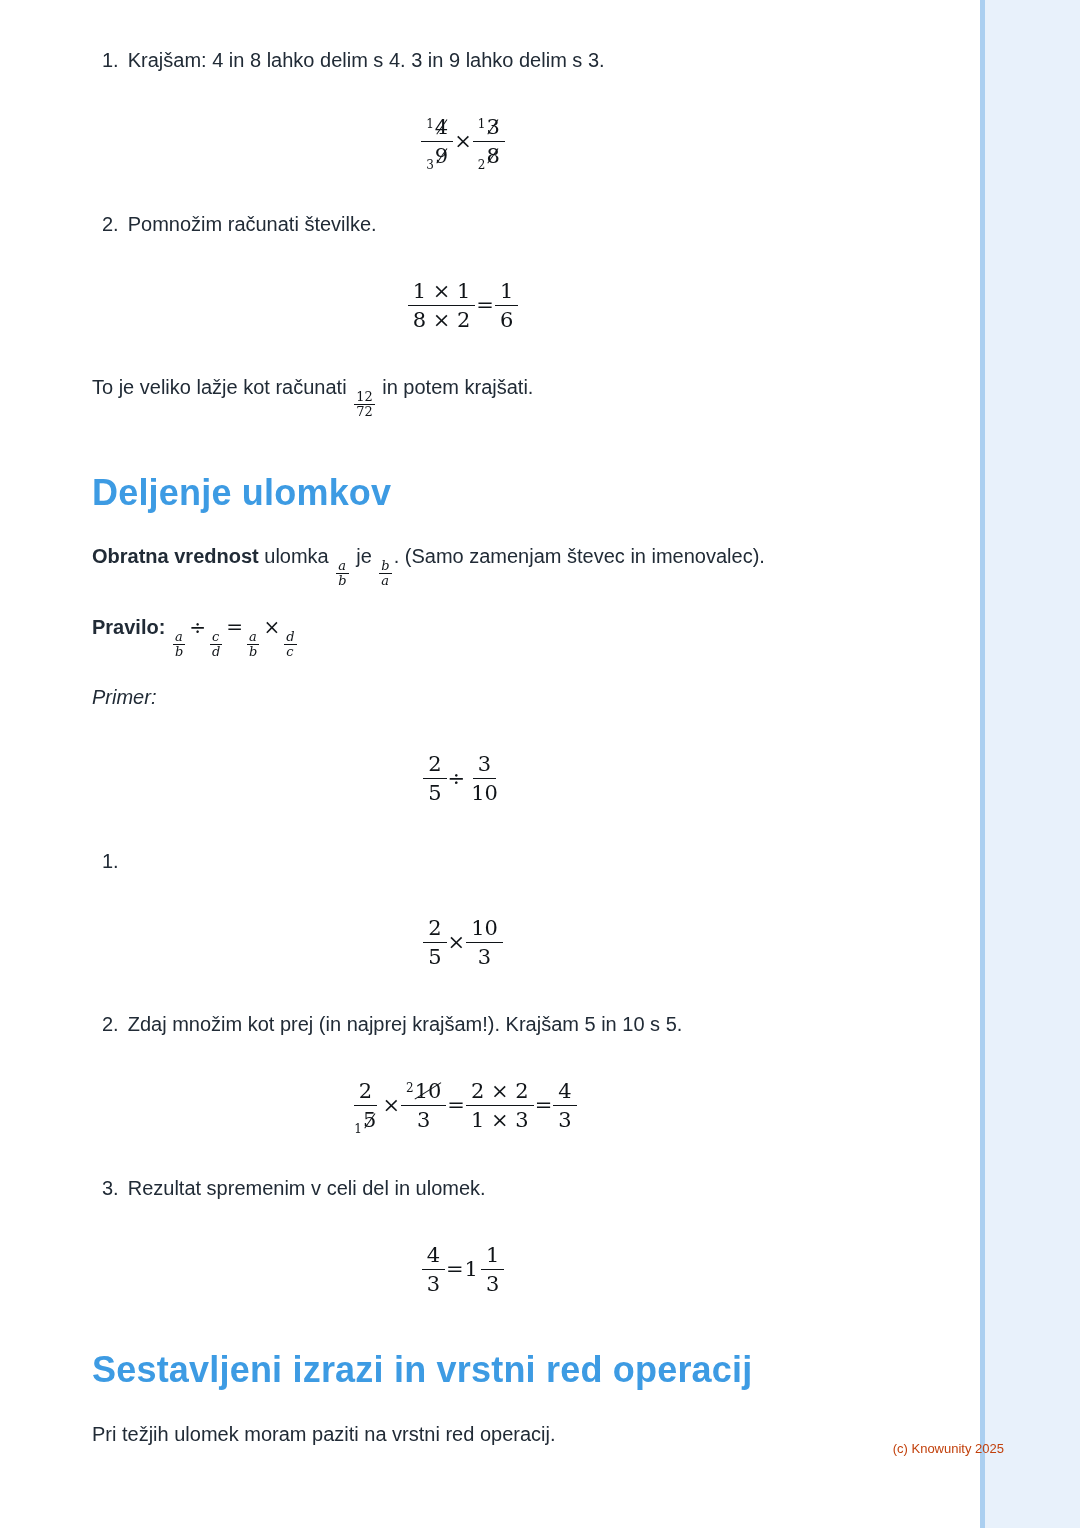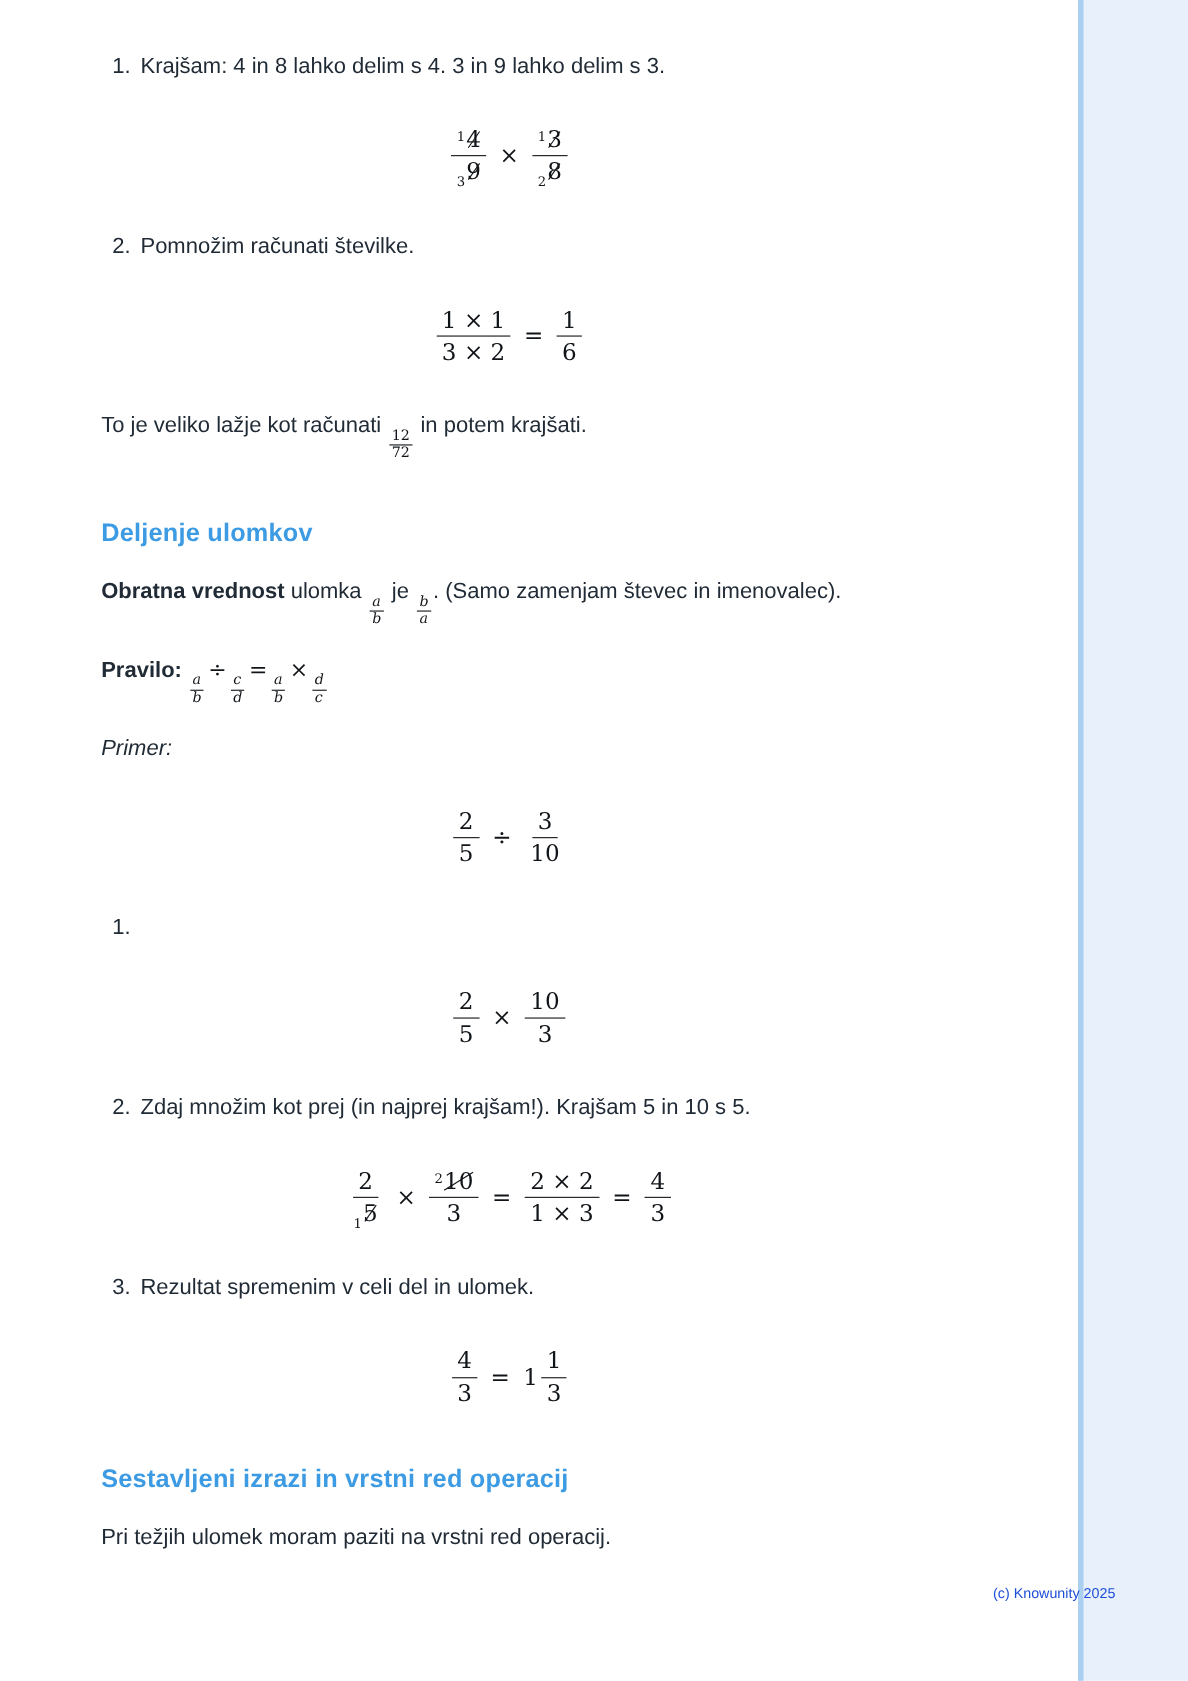--- a/index.html
+++ b/index.html
@@ -27,28 +27,28 @@
 
   .list-item { display:flex; gap:9px; padding-left:10px; }
   .marker { flex:0 0 auto; }
 
   .para { margin:24px 0; }
   .bold { font-weight:700; }
   .italic { font-style:italic; }
 
   .heading {
     margin:48px 0 24px;
-    font-size:23px; font-weight:700;
+    font-size:36px; font-weight:700;
     color:var(--accent,#3d9be3);
     letter-spacing:.2px;
   }
 
   
   .formula {
-    display:flex; justify-content:center; align-items:center; gap:11px;
+    display:flex; justify-content:center; align-items:center; 
     margin:40px 0;
     font-family:"DejaVu Serif","Liberation Serif",serif;
     font-size:21px; color:#101418;
   }
   .frac { display:inline-flex; flex-direction:column; align-items:center; line-height:1.25; }
   .frac .top { padding:0 5px 1px; border-bottom:1.4px solid #101418; }
   .frac .bot { padding:1px 5px 0; }
   .op, .eq { padding:0 1px; }
 
   
@@ -70,22 +70,22 @@
     margin:0 2px; color:#101418;
   }
   .ifrac .top { padding:0 2px; border-bottom:1px solid #101418; }
   .ifrac .bot { padding:0 2px; }
   .ifrac.it { font-style:italic; }
   .inline-op { font-family:"DejaVu Serif","Liberation Serif",serif; padding:0 2px; color:#101418; }
 
   .mixed { display:inline-flex; align-items:center; gap:3px; }
 
   .footer {
-    position:absolute; right:66px; bottom:72px;
-    font-size:13px; color:#1d4ed8; z-index:2;
+    position:absolute; right:76px; bottom:72px;
+    font-size:13px; color:#c2410c; z-index:2;
   }
 </style>
 </head>
 <body>
 
 <div class="stripe"></div>
 
 <main class="content">
 
   <div class="list-item">
@@ -106,21 +106,21 @@
   </div>
 
   <div class="list-item">
     <span class="marker">2.</span>
     <span>Pomnožim računati številke.</span>
   </div>
 
   <div class="formula">
     <span class="frac">
       <span class="top">1 × 1</span>
-      <span class="bot">3 × 2</span>
+      <span class="bot">8 × 2</span>
     </span>
     <span class="eq">=</span>
     <span class="frac">
       <span class="top">1</span>
       <span class="bot">6</span>
     </span>
   </div>
 
   <p class="para">
     <span>To je veliko lažje kot računati </span><span class="ifrac">

